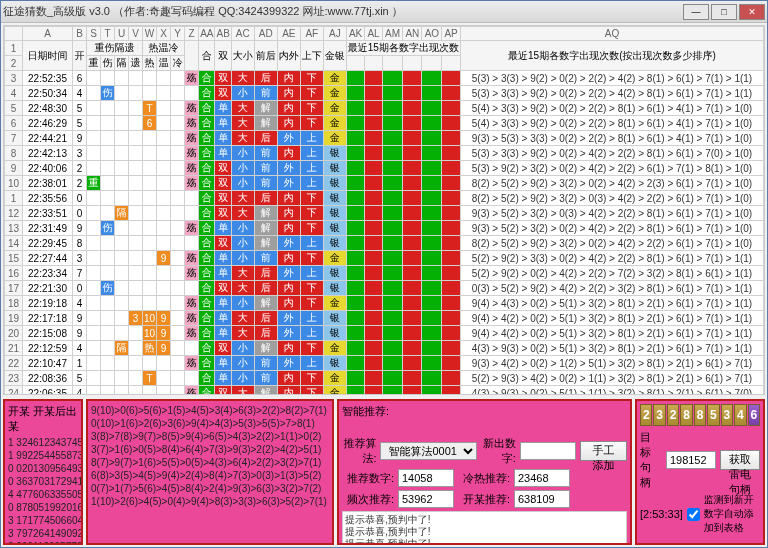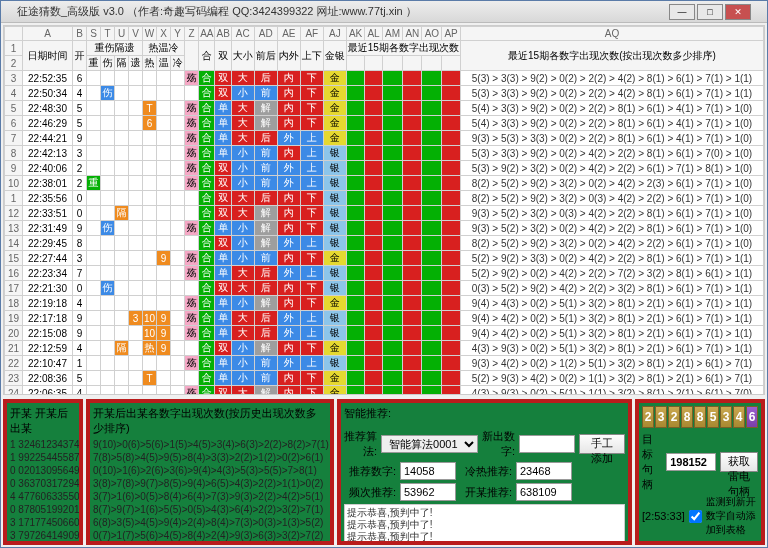--- a/index.html
+++ b/index.html
@@ -1,17 +1,17 @@
 <!DOCTYPE html>
 <html><head>
 <meta charset="utf-8">
 <style>
 *{margin:0;padding:0;box-sizing:border-box;font-family:"Microsoft YaHei",SimSun,sans-serif;font-size:11px}
 body{background:#f0f0f0;width:768px;height:548px;overflow:hidden;border:1px solid #5a7ba8}
-.titlebar{height:22px;background:linear-gradient(#ededed,#d8d8d8);display:flex;align-items:center;padding:0 16px;border-bottom:1px solid #bbb}
+.titlebar{height:22px;background:linear-gradient(#ededed,#d8d8d8);display:flex;align-items:center;padding:0 2px;border-bottom:1px solid #bbb}
 .titlebar .title{flex:1;font-size:11px;color:#333}
 .winbtns{display:flex;gap:2px}
 .winbtn{width:26px;height:16px;border:1px solid #888;background:#e8e8e8;display:flex;align-items:center;justify-content:center;font-size:9px;cursor:pointer}
 .winbtn.close{background:#c75050;color:#fff}
 .mainsplit{display:flex;flex-direction:column;height:calc(100% - 22px)}
 .topgrid{height:370px;overflow:auto;background:#fff;border:1px solid #ccc;margin:2px}
 .topgrid table{border-collapse:collapse;width:100%}
 .topgrid th,.topgrid td{border:1px solid #d0d0d0;padding:0 1px;height:14px;text-align:center;font-size:10px;white-space:nowrap}
 .topgrid th{background:#f5f5f5;font-weight:normal}
 .rownum{background:#f5f5f5;color:#666;width:18px}
@@ -20,25 +20,25 @@
 .c-r{background:#d8201f;color:#fff}
 .c-b{background:#3c8ae6;color:#fff}
 .c-o{background:#ef8b1f;color:#fff}
 .c-y{background:#e6d830}
 .c-pk{background:#f5a8c5}
 .c-gy{background:#9e9e9e;color:#fff}
 .c-lb{background:#8cc5ea}
 .w12{width:12px}.w14{width:14px}.w20{width:20px}.w50{width:50px}
 .aq{text-align:left;padding-left:4px;font-size:10px;color:#333}
 .bottom{flex:1;display:flex;gap:3px;padding:2px;overflow:hidden}
-.bpanel{border:4px solid #b91c1c;background:#15803d;padding:3px;overflow:auto}
+.bpanel{border:2px solid #b91c1c;background:#ec4899;padding:3px;overflow:auto}
 .bp1{width:80px}.bp2{width:248px}.bp3{width:295px}.bp4{flex:1}
 .bp1 .hd,.bp2 .hd{font-size:11px;margin-bottom:2px}
 .numlist div{font-size:10px;color:#222;line-height:13px;white-space:nowrap}
-.bp3 .hd{font-size:11px;margin-bottom:8px}
+.bp3 .hd{font-size:11px;margin-bottom:17px}
 .frow{display:flex;align-items:center;gap:4px;margin-bottom:3px;font-size:11px}
 .frow label{width:52px;text-align:right}
 .frow input[type=text],.frow select{border:1px solid #999;padding:1px 3px;font-size:11px;height:18px}
 .frow input[type=text]{width:56px}
 .btn{border:1px solid #888;background:linear-gradient(#fdfdfd,#e6e6e6);padding:1px 8px;cursor:pointer;font-size:11px;height:20px}
 .msgs{border:1px solid #ccc;background:#fff;height:66px;overflow:auto;padding:2px;margin-top:2px}
 .msgs div{font-size:10px;color:#333;line-height:12px}
 .digits{display:flex;gap:1px;margin-bottom:4px}
 .digit{width:15px;height:22px;background:linear-gradient(#caa850,#a88830);border:1px solid #776028;color:#fff;display:flex;align-items:center;justify-content:center;font-size:12px;font-weight:bold}
 .digit.hl{background:linear-gradient(#9b5fcf,#7a3fa8)}
@@ -728,24 +728,22 @@
           <div>0  0201309564931328...</div>
           <div>0  3637031729418760...</div>
           <div>4  4776063355053129...</div>
           <div>0  8780519920169549...</div>
           <div>3  1717745066044813...</div>
           <div>3  7972641490925216...</div>
           <div>3  2991120357780124...</div>
         </div>
     </div>
     <div class="bpanel bp2">
-      <div class="hd">开某后出某各数字出现次数(按历史出现次数多少排序)</div>
       <div class="numlist" id="bp2list">
           <div>9(10)&gt;0(6)&gt;5(6)&gt;1(5)&gt;4(5)&gt;3(4)&gt;6(3)&gt;2(2)&gt;8(2)&gt;7(1)</div>
-          <div>7(8)&gt;5(8)&gt;4(5)&gt;9(5)&gt;8(4)&gt;3(3)&gt;2(2)&gt;1(2)&gt;0(2)&gt;6(1)</div>
           <div>0(10)&gt;1(6)&gt;2(6)&gt;3(6)&gt;9(4)&gt;4(3)&gt;5(3)&gt;5(5)&gt;7&gt;8(1)</div>
           <div>3(8)&gt;7(8)&gt;9(7)&gt;8(5)&gt;9(4)&gt;6(5)&gt;4(3)&gt;2(2)&gt;1(1)&gt;0(2)</div>
           <div>3(7)&gt;1(6)&gt;0(5)&gt;8(4)&gt;6(4)&gt;7(3)&gt;9(3)&gt;2(2)&gt;4(2)&gt;5(1)</div>
           <div>8(7)&gt;9(7)&gt;1(6)&gt;5(5)&gt;0(5)&gt;4(3)&gt;6(4)&gt;2(2)&gt;3(2)&gt;7(1)</div>
           <div>6(8)&gt;3(5)&gt;4(5)&gt;9(4)&gt;2(4)&gt;8(4)&gt;7(3)&gt;0(3)&gt;1(3)&gt;5(2)</div>
           <div>0(7)&gt;1(7)&gt;5(6)&gt;4(5)&gt;8(4)&gt;2(4)&gt;9(3)&gt;6(3)&gt;3(2)&gt;7(2)</div>
           <div>1(10)&gt;2(6)&gt;4(5)&gt;0(4)&gt;9(4)&gt;8(3)&gt;3(3)&gt;6(3)&gt;5(2)&gt;7(1)</div>
         </div>
     </div>
     <div class="bpanel bp3">
@@ -783,21 +781,21 @@
           <div class="digit">2</div>
           <div class="digit">8</div>
           <div class="digit">8</div>
           <div class="digit">5</div>
           <div class="digit">3</div>
           <div class="digit">4</div>
           <div class="digit hl">6</div>
         </div>
       <div class="frow">
         <label>目标句柄</label>
-        <input type="text" style="width: 50px; font-weight: bold;" value="198152">
+        <input type="text" style="width: 50px;" value="198152">
         <button class="btn" style="width:auto;padding:1px 4px">获取雷电句柄</button>
       </div>
       <div class="frow">
         <span>[2:53:33]</span>
         <input type="checkbox" checked="" style="">
         <span style="font-size:10px">监测到新开数字自动添加到表格</span>
       </div>
       <div class="btnrow">
         <button class="btn" style="width:37px">开始监测</button>
         <button class="btn" style="width:60px">使用说明帮助</button>

